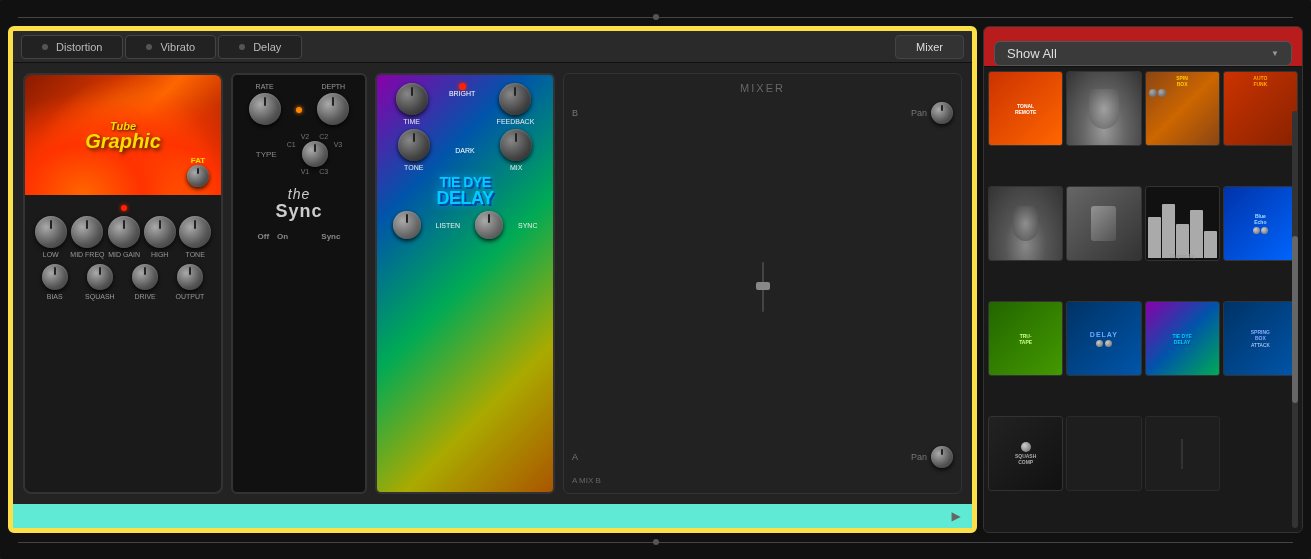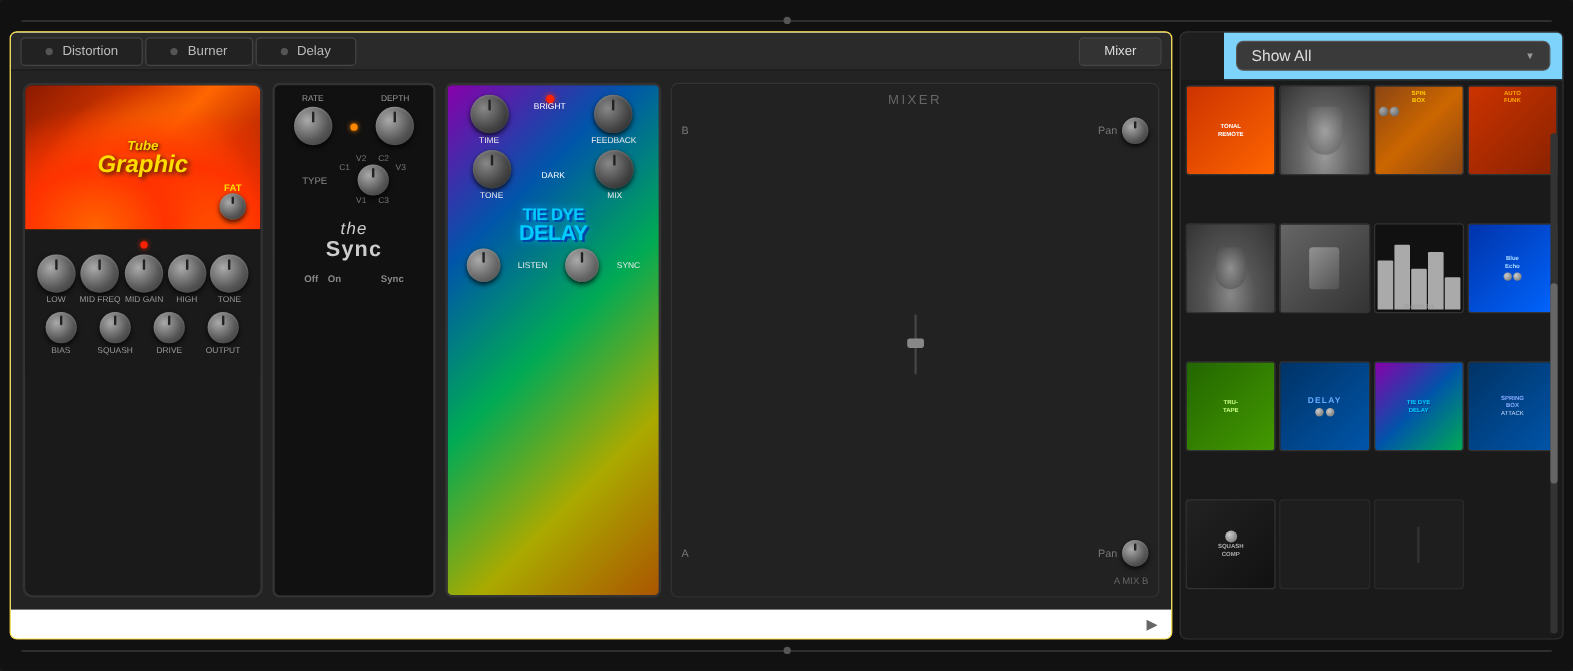--- a/index.html
+++ b/index.html
@@ -45,23 +45,23 @@
       z-index: 1;
     }
     .main-area {
       display: flex;
       flex: 1;
       gap: 6px;
     }
     
     .pedalboard-main {
       flex: 1;
-      background: #ffffff;
+      background: #5eead4;
       border-radius: 6px;
-      border: 1px solid #fde047;
+      border: 5px solid #fde047;
       display: flex;
       flex-direction: column;
       overflow: hidden;
     }
     .pedalboard-toolbar {
       background: #2a2a2a;
       height: 32px;
       display: flex;
       align-items: center;
       padding: 0 8px;
@@ -365,28 +365,27 @@
     .browser-panel {
       width: 320px;
       background: #1e1e1e;
       border-radius: 6px;
       border: 1px solid #333;
       display: flex;
       flex-direction: column;
       overflow: hidden;
     }
     .browser-toolbar {
-      background: #7dd3fc;
+      background: #b91c1c;
       height: 40px;
       display: flex;
-      align-items: center;
+      align-items: flex-end;
       padding: 0 10px;
       gap: 8px;
       border-bottom: 1px solid #111;
-      margin-left: 36px;
     }
     .show-all-dropdown {
       background: #3a3a3a;
       border: 1px solid #555;
       border-radius: 6px;
       color: #ddd;
       font-size: 13px;
       padding: 4px 12px;
       display: flex;
       align-items: center;
@@ -474,21 +473,21 @@
     <div class="pedalboard-main">
 
       <div class="pedalboard-toolbar">
         <div class="pedalboard-tabs">
           <div class="pedalboard-tab">
             <div class="tab-dot"></div>
             <span>Distortion</span>
           </div>
           <div class="pedalboard-tab">
             <div class="tab-dot"></div>
-            <span>Burner</span>
+            <span>Vibrato</span>
           </div>
           <div class="pedalboard-tab">
             <div class="tab-dot"></div>
             <span>Delay</span>
           </div>
           <div class="pedalboard-tab mixer-tab">
             <span>Mixer</span>
           </div>
         </div>
       </div>
@@ -643,21 +642,21 @@
           <div class="fader-track">
             <div class="fader-line">
               <div class="fader-thumb"></div>
             </div>
           </div>
           <div style="display:flex; align-items:center; gap:4px; margin-bottom:4px;">
             <span style="font-size:9px; color:#777;">A</span>
             <span style="font-size:9px; color:#777; flex:1; text-align:right;">Pan</span>
             <div class="knob knob-sm"></div>
           </div>
-          <div style="text-align:right; font-size:8px; color:#666; margin-top:4px;">A  MIX  B</div>
+          <div style="text-align:left; font-size:8px; color:#666; margin-top:4px;">A  MIX  B</div>
         </div>
 
       </div>
 
       <div class="play-btn-area">
         <button class="play-btn">▶</button>
       </div>
     </div>
 
     <div class="browser-panel">

